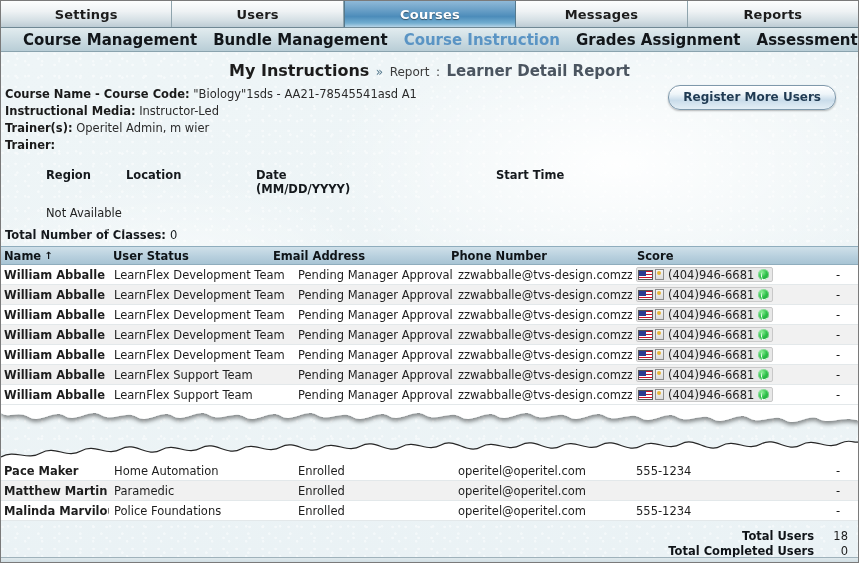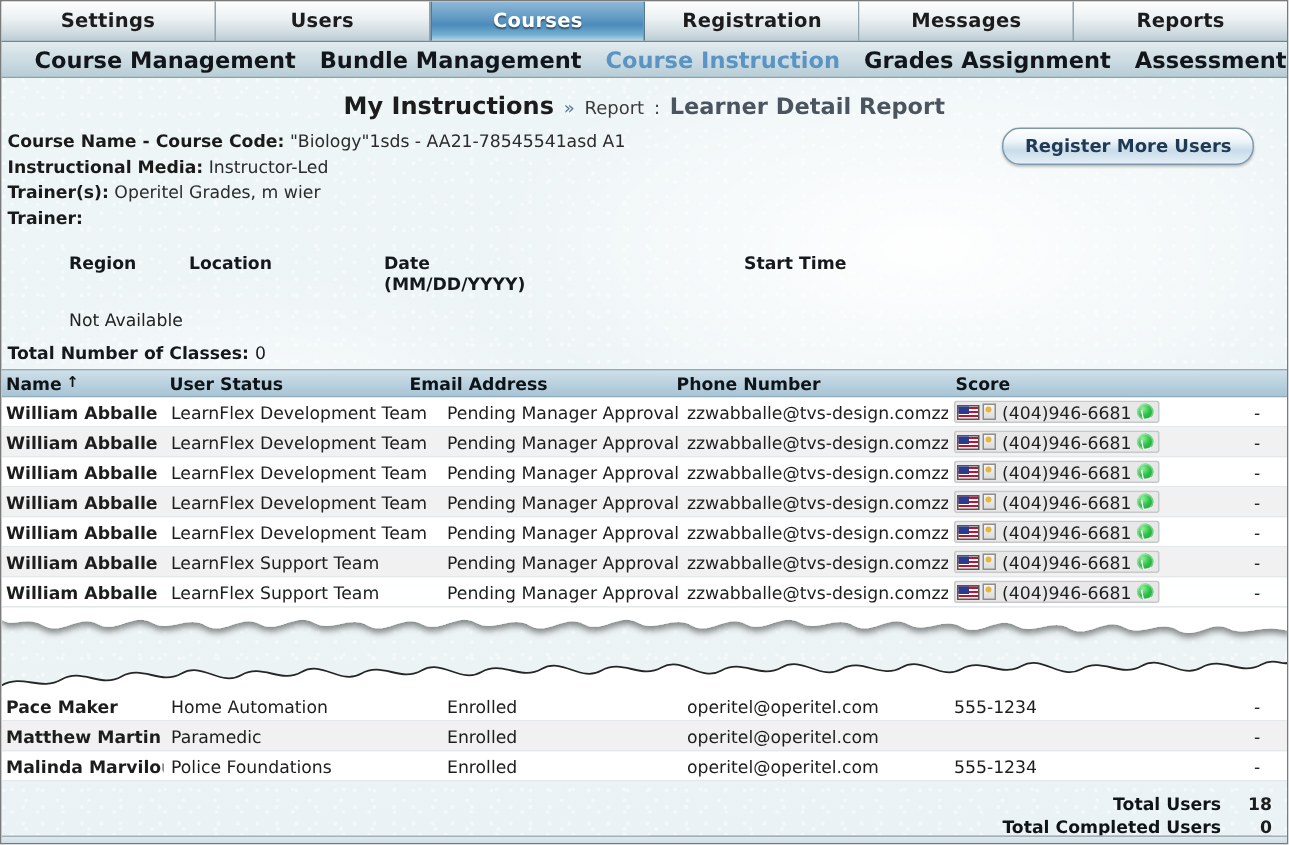--- a/index.html
+++ b/index.html
@@ -305,21 +305,21 @@
     font-size: 11.5px;
   }
   .tot-line {
     display: flex;
     justify-content: flex-end;
     align-items: baseline;
     padding-right: 10px;
     line-height: 15px;
   }
   .tot-label { font-weight: bold; color: #101418; }
-  .tot-val { width: 34px; text-align: right; color: #1d1d1d; font-weight: bold; }
+  .tot-val { width: 34px; text-align: right; color: #1d1d1d; }
 
   .exp-hdr {
     display: flex;
     justify-content: flex-end;
     padding-right: 12px;
     margin-top: 4px;
     font-size: 11.5px;
     font-weight: bold;
     color: #101418;
     gap: 0;
@@ -352,21 +352,20 @@
 </style>
 </head>
 <body>
 
 <div id="app">
 
   <div class="tabbar">
     <div class="ptab">Settings</div>
     <div class="ptab">Users</div>
     <div class="ptab active">Courses</div>
-    <div class="ptab">Registration</div>
     <div class="ptab">Messages</div>
     <div class="ptab">Reports</div>
   </div>
 
   <div class="subbar">
     <div class="sdiv"></div>
     <div class="stab">Course Management</div>
     <div class="sdiv"></div>
     <div class="stab">Bundle Management</div>
     <div class="sdiv"></div>
@@ -402,21 +401,21 @@
       <div class="meta-row">
         <b>Course Name - Course Code:</b>
         <span class="v">"Biology"1sds - AA21-78545541asd A1</span>
       </div>
       <div class="meta-row">
         <b>Instructional Media:</b>
         <span class="v">Instructor-Led</span>
       </div>
       <div class="meta-row">
         <b>Trainer(s):</b>
-        <span class="v">Operitel Grades, m wier</span>
+        <span class="v">Operitel Admin, m wier</span>
       </div>
       <div class="meta-row">
         <b>Trainer:</b>
       </div>
     </div>
 
     <div class="sched">
       <div class="sched-hdr">
         <div class="sc-region">Region</div>
         <div class="sc-loc">Location</div>

